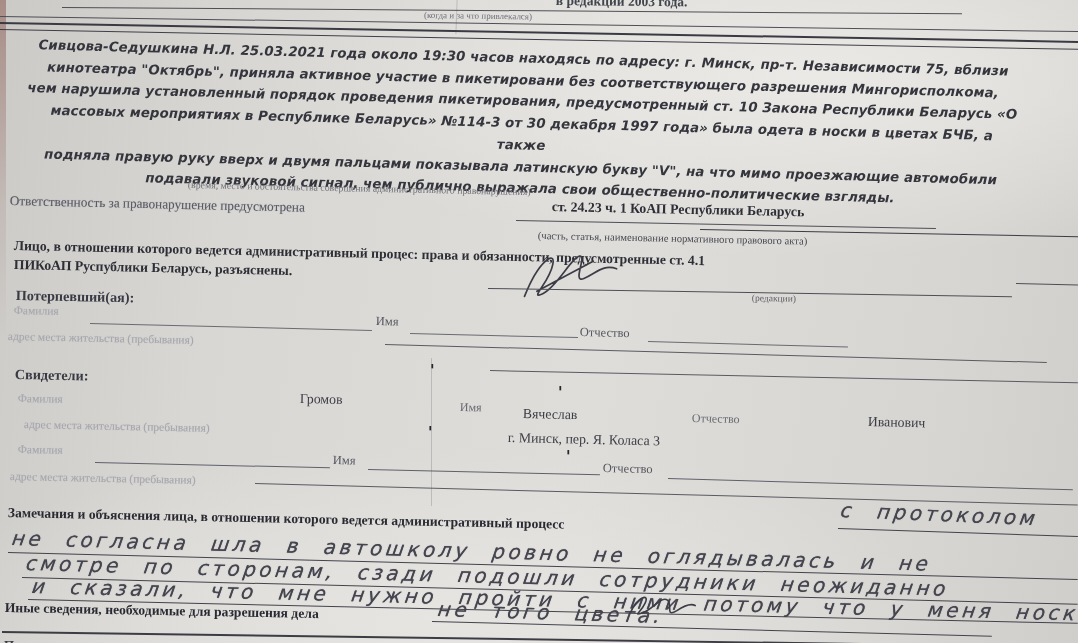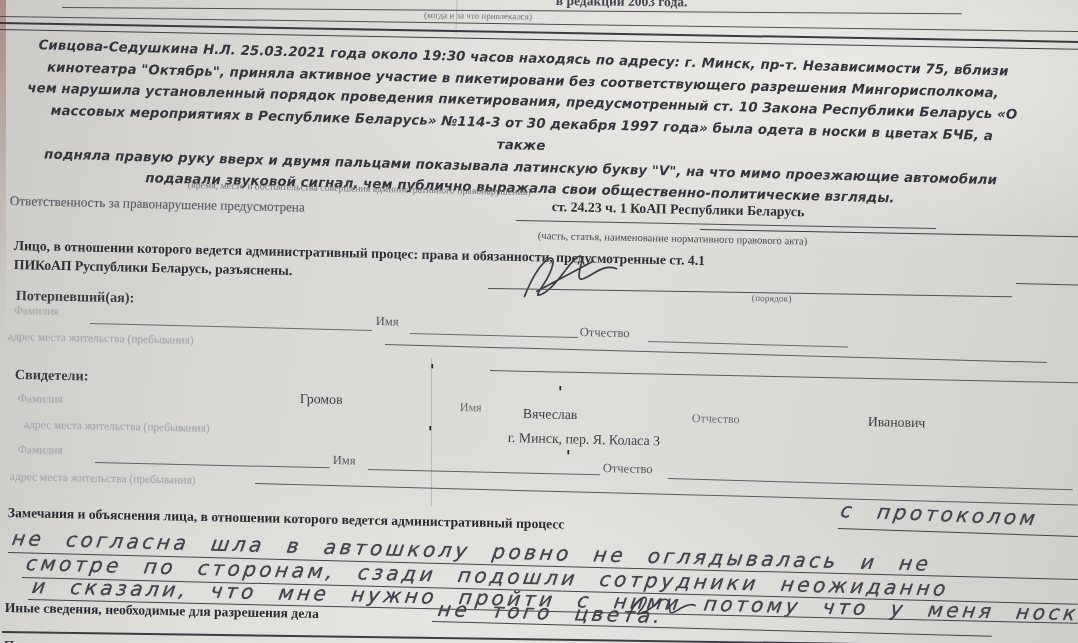--- a/index.html
+++ b/index.html
@@ -58,21 +58,21 @@
 
   <div class="abs srf b" style="left:14px;top:238px;font-size:13.7px;transform:rotate(1.25deg);">Лицо, в отношении которого ведется административный процес: права и обязанности, предусмотренные ст. 4.1</div>
   <div class="abs srf b" style="left:14px;top:257px;font-size:13.7px;transform:rotate(1.25deg);">ПИКоАП Руспублики Беларусь, разъяснены.</div>
   <div class="abs" style="left:520px;top:246px;transform:rotate(4deg);">
     <svg width="120" height="56" viewBox="0 0 120 56">
       <path d="M8,50 C20,12 36,2 34,16 C32,34 12,54 26,46 C40,38 52,8 60,6 C68,4 54,34 66,28 C78,22 84,12 98,16 M20,44 L74,10" fill="none" stroke="#3c3c46" stroke-width="1.7" stroke-linecap="round"></path>
     </svg>
   </div>
   <i class="ln" style="left:488px;top:288px;width:524px;transform:rotate(.9deg);border-top-width:1.6px;"></i>
   <i class="ln" style="left:1016px;top:283px;width:62px;transform:rotate(1.5deg);"></i>
-  <div class="abs cap" style="left:752px;top:293px;font-size:9.5px;color:#5c5c64;transform:rotate(1deg);">(порядок)</div>
+  <div class="abs cap" style="left:752px;top:293px;font-size:9.5px;color:#5c5c64;transform:rotate(1deg);">(редакции)</div>
 
   <div class="abs srf b" style="left:16px;top:287px;font-size:14.2px;color:#3a3a44;transform:rotate(1.1deg);">Потерпевший(ая):</div>
   <div class="abs srf faint" style="left:14px;top:304px;font-size:11.5px;transform:rotate(1.2deg);">Фамилия</div>
   <i class="ln" style="left:90px;top:323px;width:282px;transform:rotate(1.4deg);border-top-width:1.1px;border-top-color:#6a6a72;"></i>
   <div class="abs srf" style="left:376px;top:314px;font-size:12.5px;color:#55555e;transform:rotate(1.3deg);">Имя</div>
   <i class="ln" style="left:410px;top:333px;width:168px;transform:rotate(1.4deg);border-top-width:1.1px;border-top-color:#6a6a72;"></i>
   <div class="abs srf" style="left:580px;top:325px;font-size:12.5px;color:#55555e;transform:rotate(1.3deg);">Отчество</div>
   <i class="ln" style="left:648px;top:341px;width:200px;transform:rotate(1.6deg);border-top-width:1.1px;border-top-color:#6a6a72;"></i>
   <div class="abs srf faint" style="left:8px;top:330px;font-size:11.5px;transform:rotate(1.2deg);">адрес места жительства (пребывания)</div>
   <i class="ln" style="left:385px;top:344px;width:662px;transform:rotate(1.55deg);border-top-width:1.3px;border-top-color:#5a5a62;"></i>

